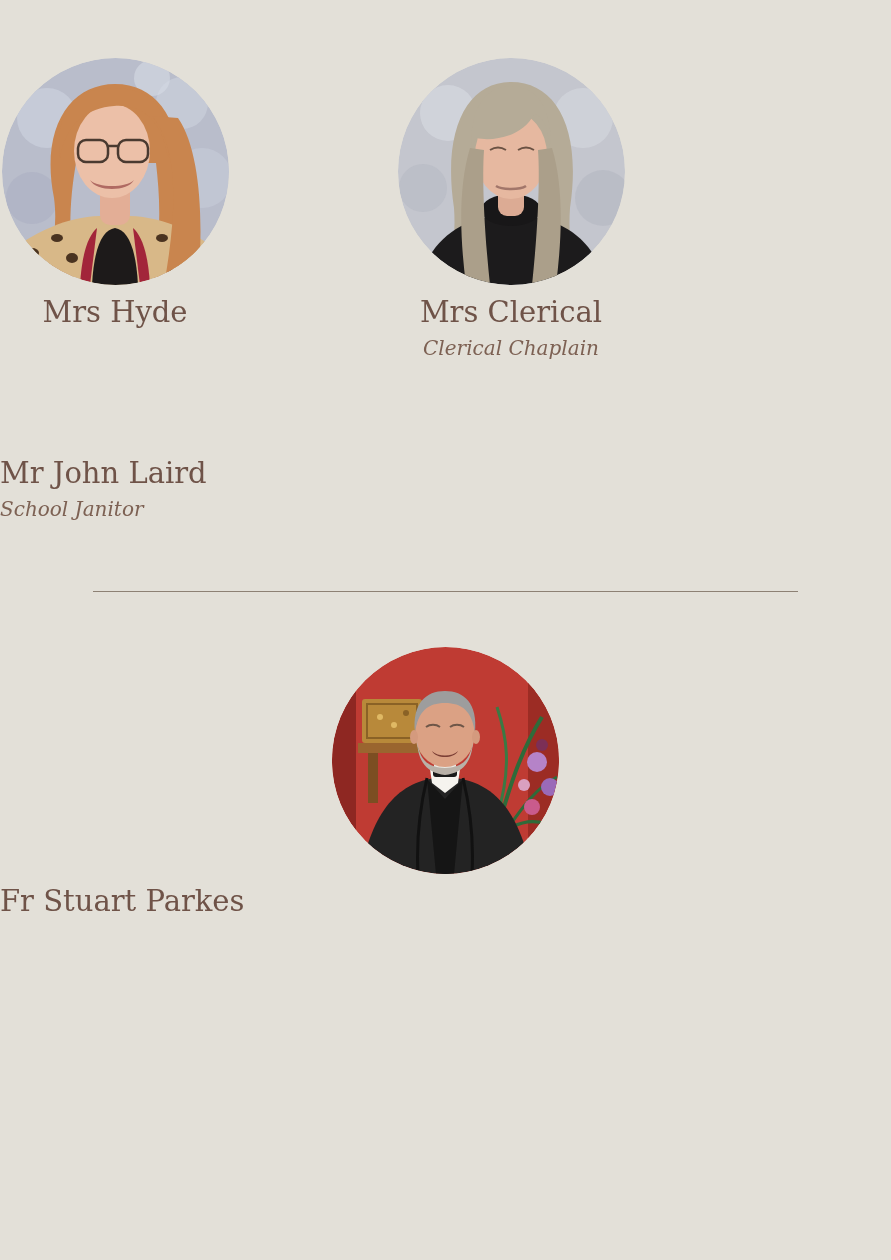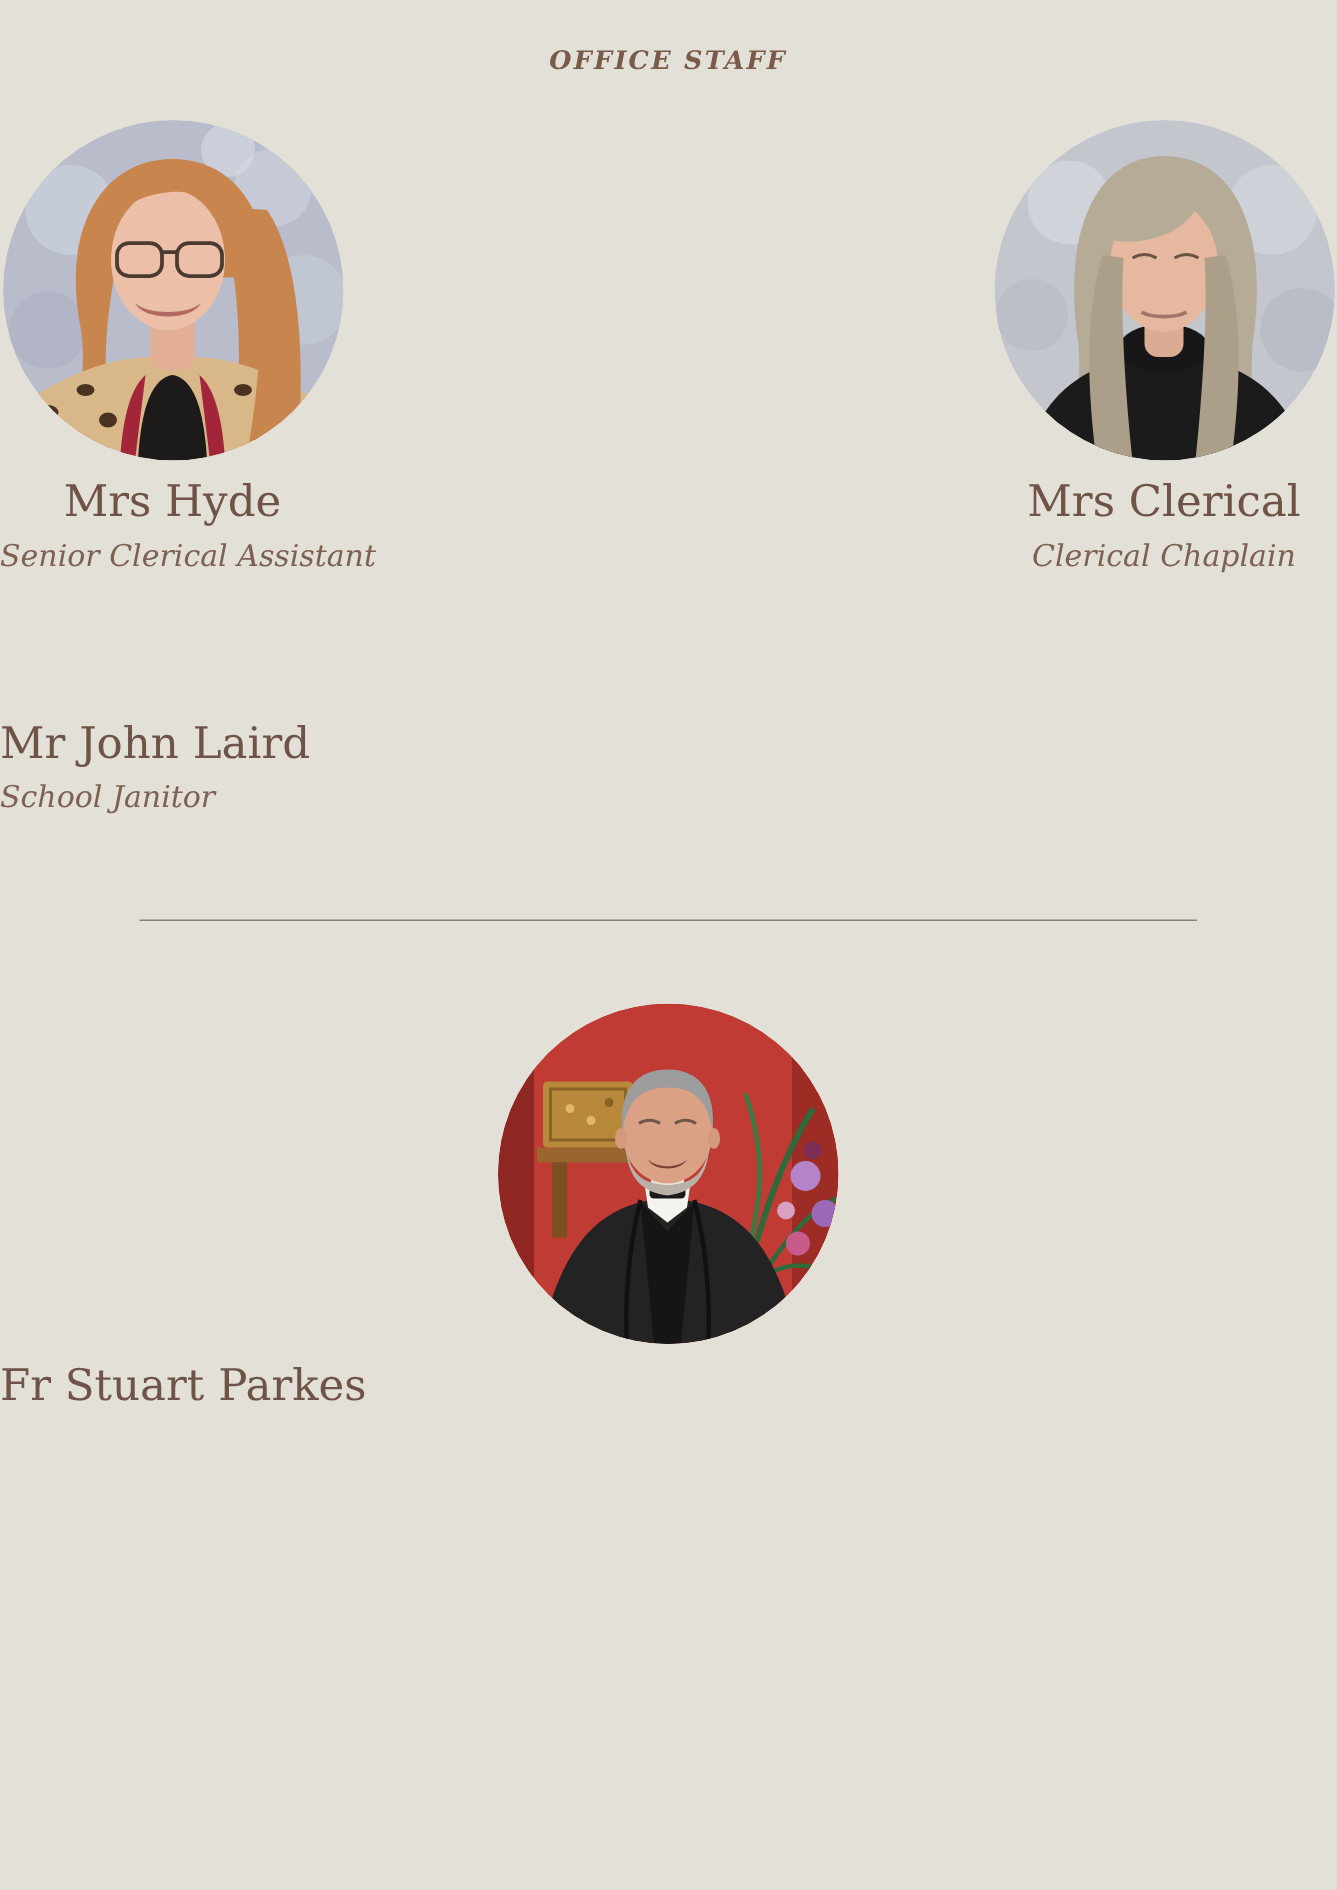--- a/index.html
+++ b/index.html
@@ -24,21 +24,21 @@
     font-size: 17px;
     line-height: 22px;
     font-style: italic;
     font-weight: 700;
     letter-spacing: 1.5px;
     color: #7a5a48;
   }
   .row {
     margin-top: 28px;
     display: flex;
-    justify-content: space-between;
+    justify-content: flex-start;
     gap: 166px;
   }
   figure.card {
     margin: 0;
     width: 230px;
     text-align: center;
   }
   .photo {
     width: 227px;
     height: 227px;
@@ -82,21 +82,20 @@
   }
   section.solo-parkes {
     margin-top: 55px;
   }
 </style>
 </head>
 <body>
 
 <main>
 
-  <h1 class="page-title">OFFICE STAFF</h1>
 
   <section class="row">
 
     <figure class="card">
       <div class="photo">
         <svg viewBox="0 0 227 227" xmlns="http://www.w3.org/2000/svg">
           <defs>
               <clipPath id="cpHyde">
                 <circle cx="113.5" cy="113.5" r="113.5"></circle>
               </clipPath>
@@ -126,21 +125,20 @@
             <path d="M88,122 C96,130 124,130 132,122 C126,134 94,134 88,122 Z" fill="#b06a62"></path>
             <rect x="76" y="82" width="30" height="22" rx="8" fill="none" stroke="#4a3a30" stroke-width="2.5"></rect>
             <rect x="116" y="82" width="30" height="22" rx="8" fill="none" stroke="#4a3a30" stroke-width="2.5"></rect>
             <line x1="106" y1="88" x2="116" y2="88" stroke="#4a3a30" stroke-width="2.5"></line>
             <path d="M58,100 C52,44 80,30 112,30 C148,30 170,50 166,100 C160,62 140,46 112,48 C86,50 64,64 58,100 Z" fill="#c9854e"></path>
             <path d="M150,58 C176,88 176,150 162,227 L196,227 C202,160 198,92 176,60 Z" fill="#c9854e"></path>
           </g>
         </svg>
       </div>
       <h2 class="staff-name">Mrs Hyde</h2>
-      <p class="staff-role">Senior Clerical Assistant</p>
     </figure>
 
     <figure class="card">
       <div class="photo">
         <svg viewBox="0 0 227 227" xmlns="http://www.w3.org/2000/svg">
           <defs>
               <clipPath id="cpThom">
                 <circle cx="113.5" cy="113.5" r="113.5"></circle>
               </clipPath>
             </defs>

